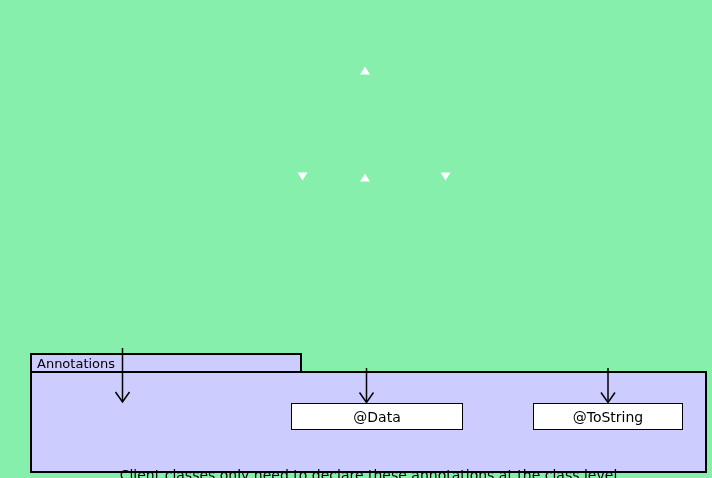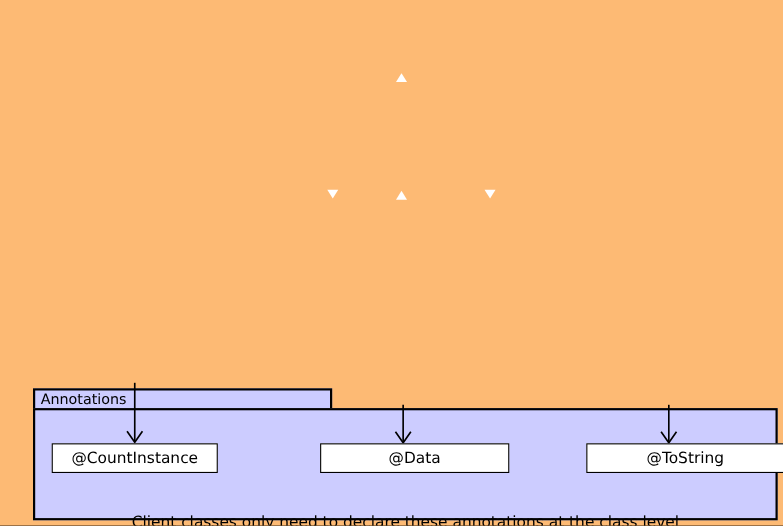--- a/index.html
+++ b/index.html
@@ -5,21 +5,21 @@
   html, body {
     margin: 0;
     padding: 0;
     background: #000000;
     font-family: "DejaVu Sans", "Liberation Sans", sans-serif;
   }
   .stage {
     position: relative;
     width: 712px;
     height: 478px;
-    background: #fdba74;
+    background: #86efac;
     overflow: hidden;
   }
   .gfx {
     position: absolute;
     left: 0;
     top: 0;
     width: 712px;
     height: 478px;
     pointer-events: none;
     z-index: 3;
@@ -73,21 +73,21 @@
     box-sizing: border-box;
     z-index: 4;
     display: flex;
     align-items: center;
     justify-content: center;
     font-size: 14px;
     color: #000000;
   }
   .box-count { left: 47px;  width: 151px; }
   .box-data  { left: 291px; width: 172px; }
-  .box-tostr { left: 533px; width: 180px; }
+  .box-tostr { left: 533px; width: 150px; }
 </style>
 </head>
 <body>
 
 <div class="stage">
 
   <div class="pkg-tab">
     <span>Annotations</span>
   </div>
 
@@ -109,23 +109,20 @@
     <g stroke="#000000" stroke-width="1.5" fill="none">
       <line x1="366.5" y1="368" x2="366.5" y2="402"></line>
       <polyline points="359.5,392.5 366.5,402.5 373.5,392.5"></polyline>
     </g>
     <g stroke="#000000" stroke-width="1.5" fill="none">
       <line x1="608" y1="368" x2="608" y2="402"></line>
       <polyline points="601,392.5 608,402.5 615,392.5"></polyline>
     </g>
   </svg>
 
-  <div class="anno-box box-count">
-    <span>@CountInstance</span>
-  </div>
   <div class="anno-box box-data">
     <span>@Data</span>
   </div>
   <div class="anno-box box-tostr">
     <span>@ToString</span>
   </div>
 
 </div>
 
 </body></html>

